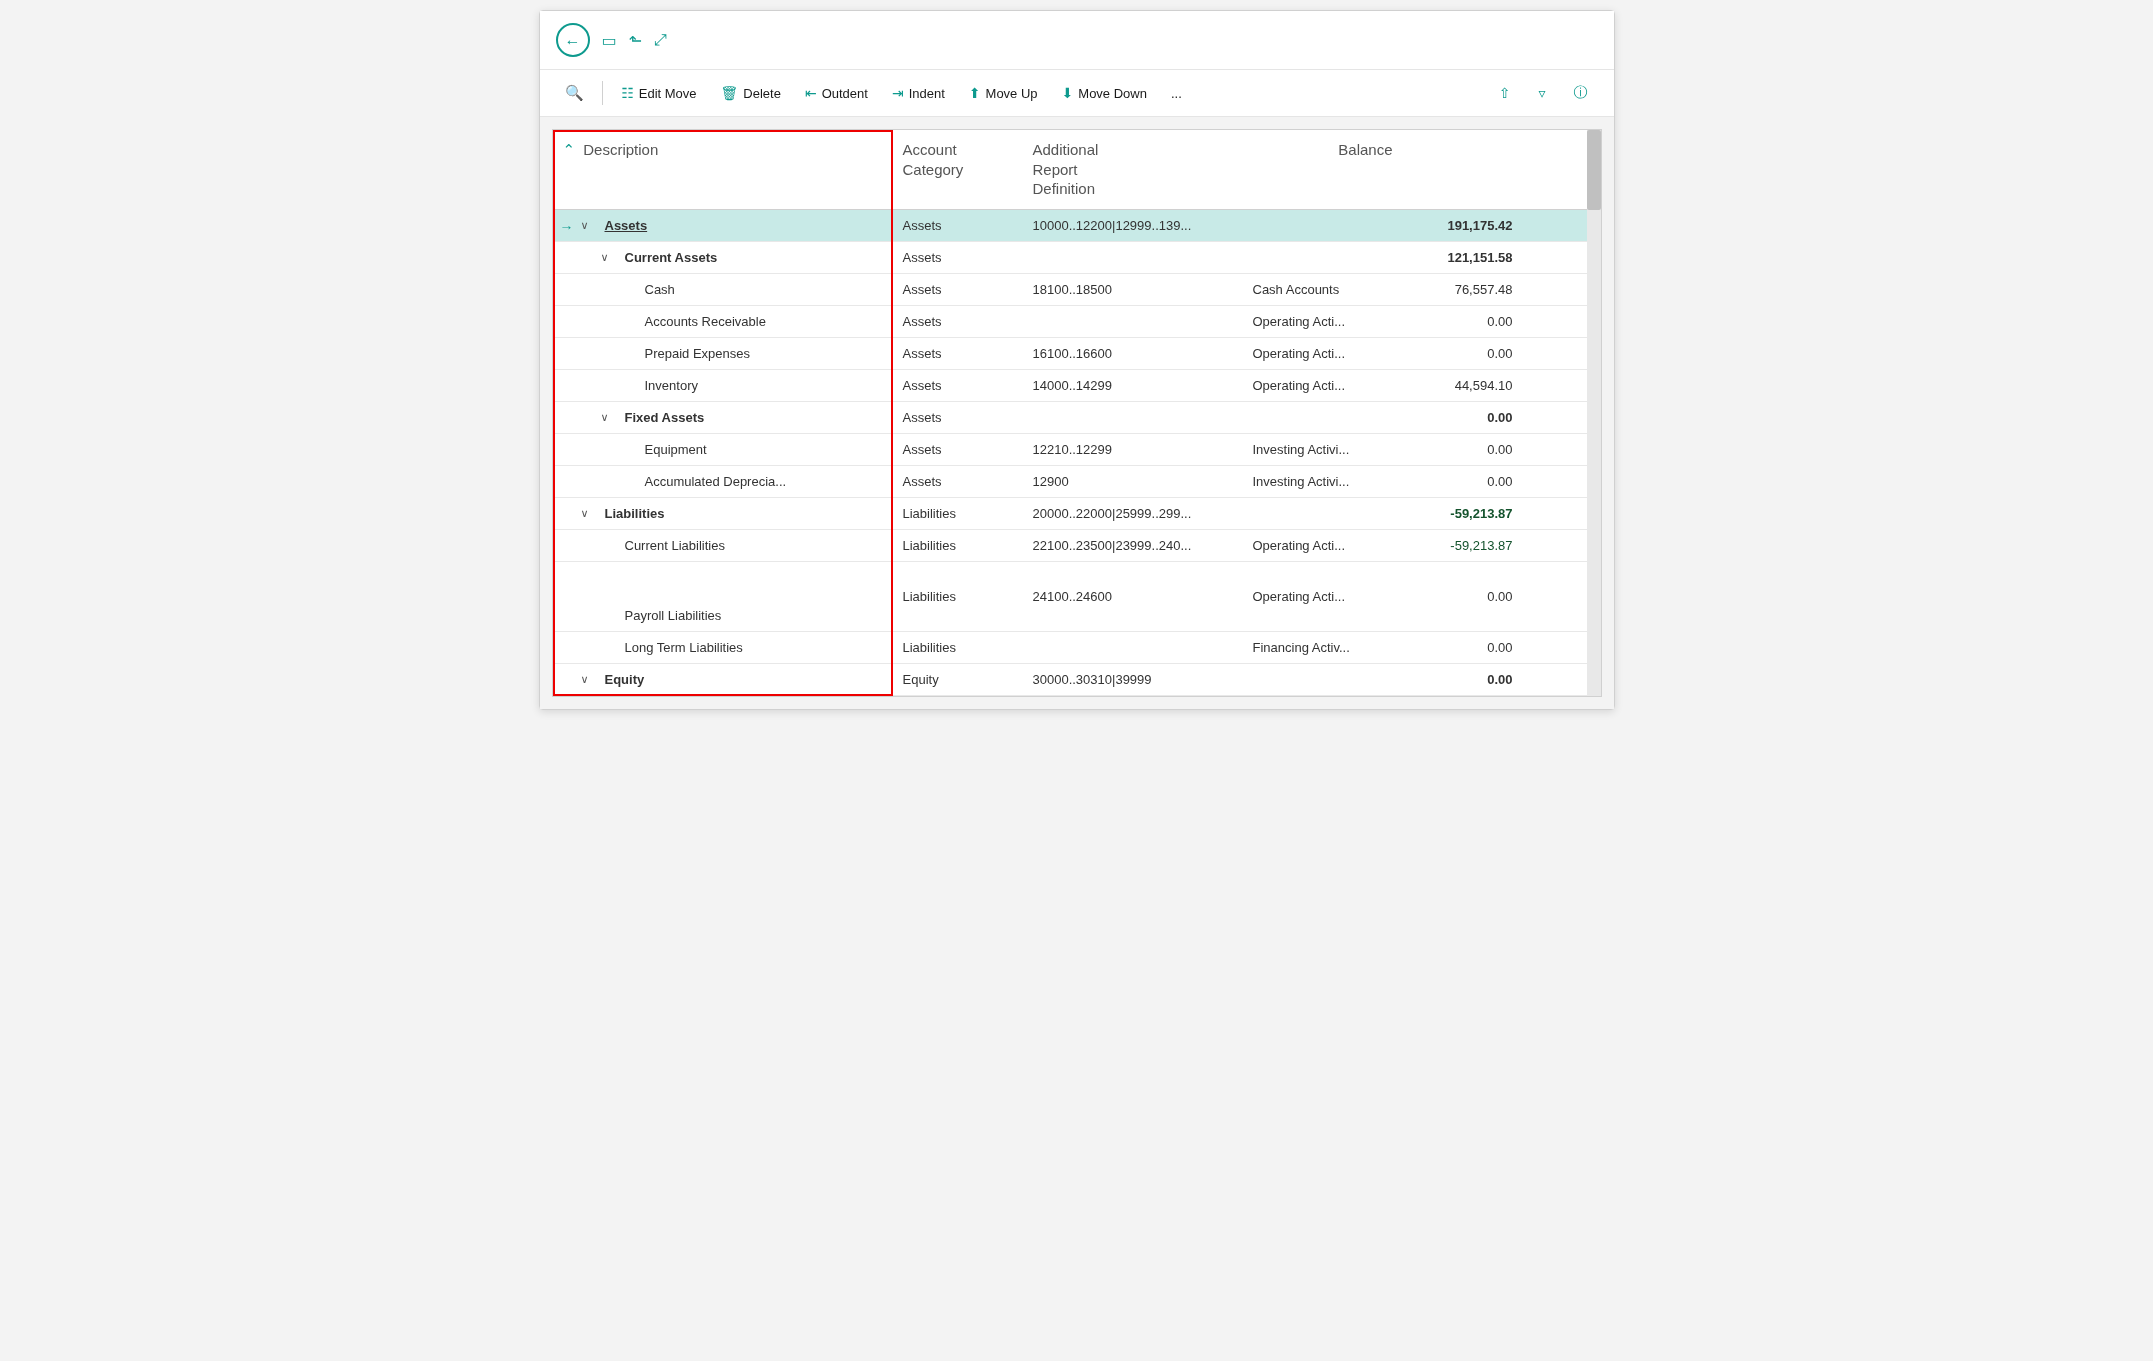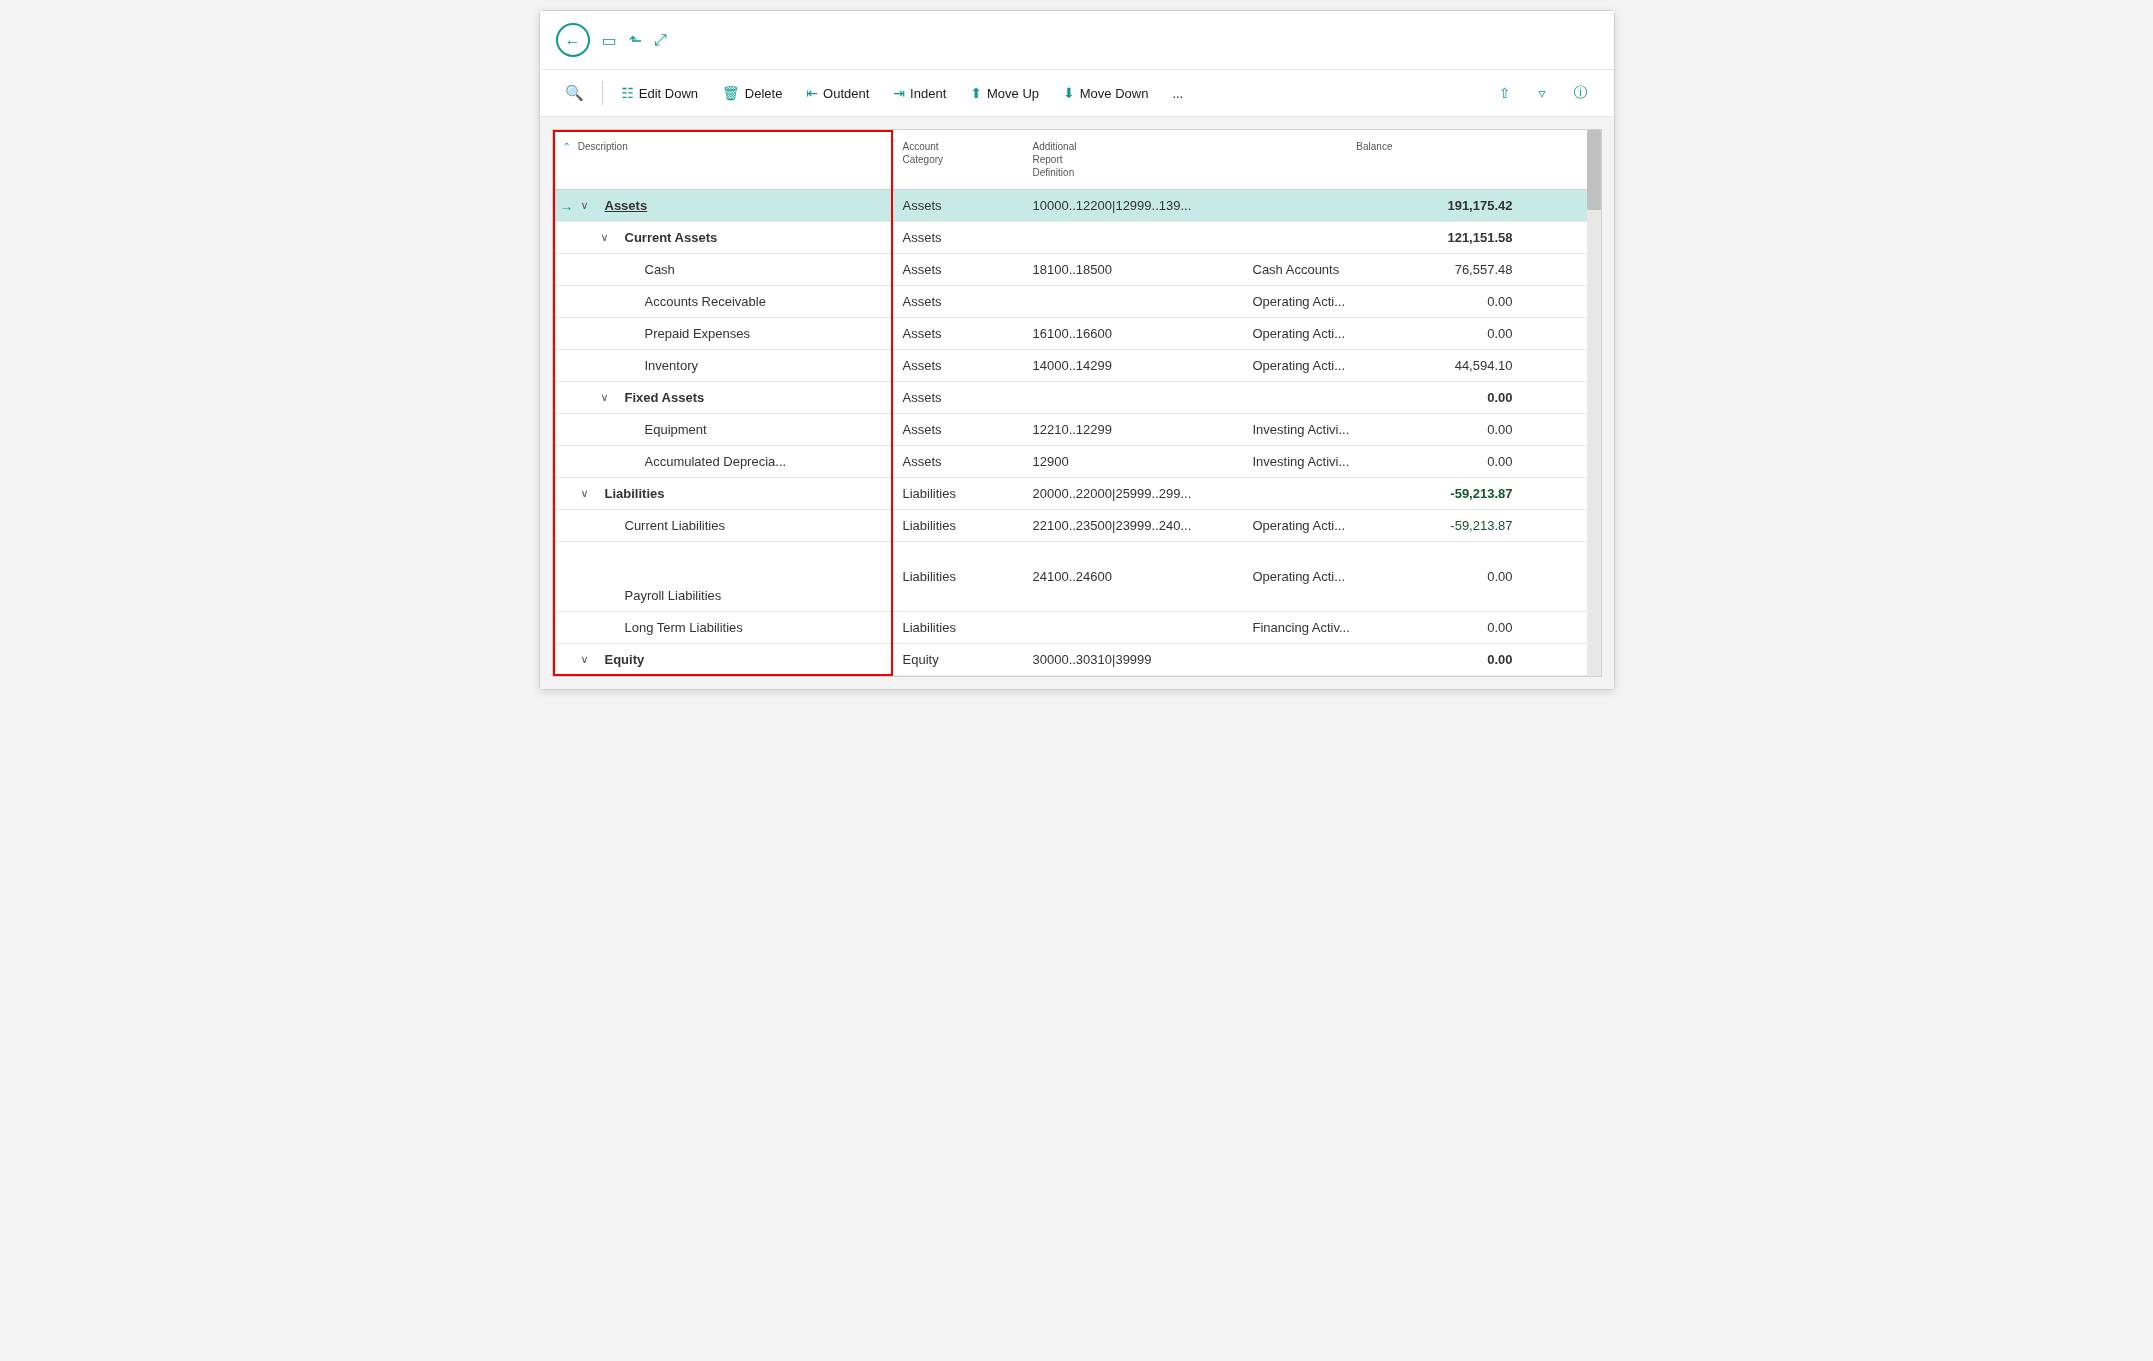--- a/index.html
+++ b/index.html
@@ -84,21 +84,21 @@
     .table-header {
       display: grid;
       grid-template-columns: 340px 130px 220px 160px 120px 24px;
       padding: 6px 0;
       border-bottom: 1px solid #d0d0d0;
       background: #fff;
     }
     .th {
       padding: 4px 10px;
       color: #555;
-      font-size: 10px;
+      font-size: 15px;
       line-height: 1.3;
     }
     .th.right { text-align: right; }
     .table-row {
       display: grid;
       grid-template-columns: 340px 130px 220px 160px 120px 24px;
       border-bottom: 1px solid #e8e8e8;
       align-items: center;
     }
     .table-row.selected {
@@ -171,21 +171,21 @@
     </div>
   </div>
 
   <div class="toolbar">
     <button class="toolbar-btn">
       <span style="font-size:15px;">🔍</span>
     </button>
     <div class="toolbar-sep"></div>
     <button class="toolbar-btn">
       <span class="icon">☷</span>
-      <span>Edit Down</span>
+      <span>Edit Move</span>
     </button>
     <button class="toolbar-btn">
       <span class="icon">🗑</span>
       <span>Delete</span>
     </button>
     <button class="toolbar-btn">
       <span class="icon">⇤</span>
       <span>Outdent</span>
     </button>
     <button class="toolbar-btn">

